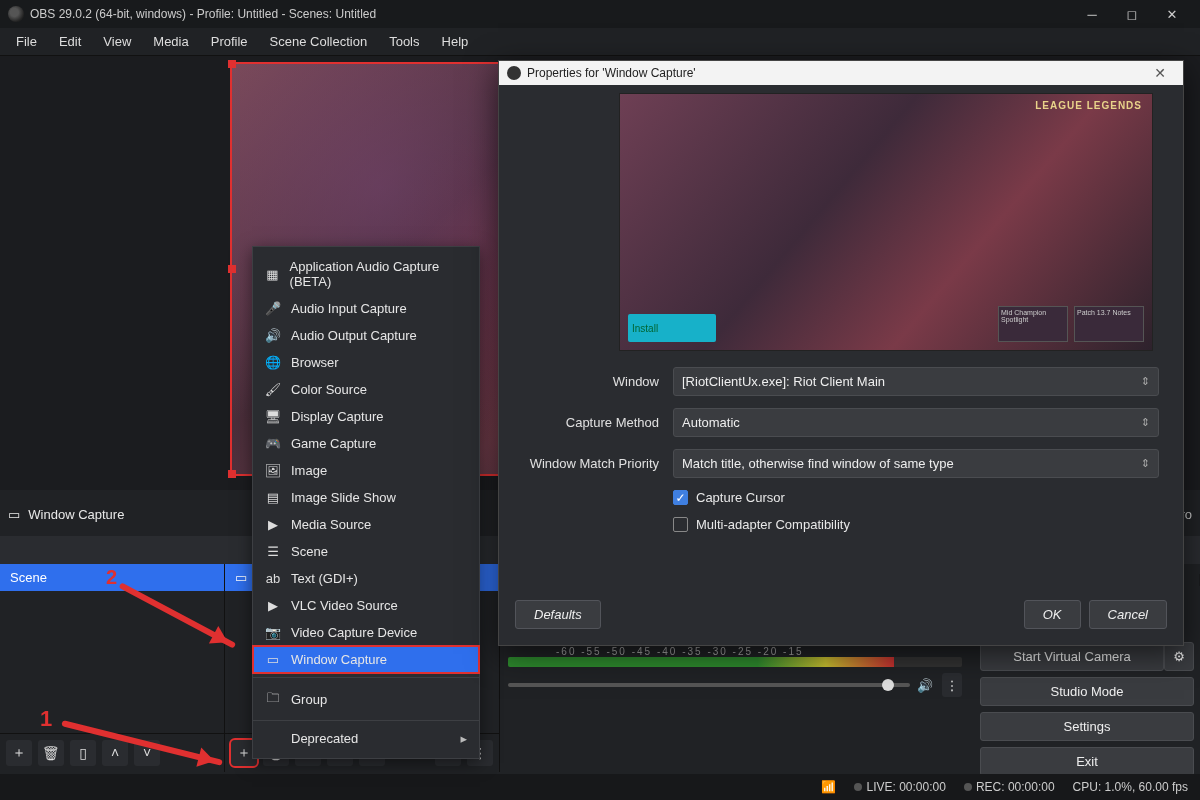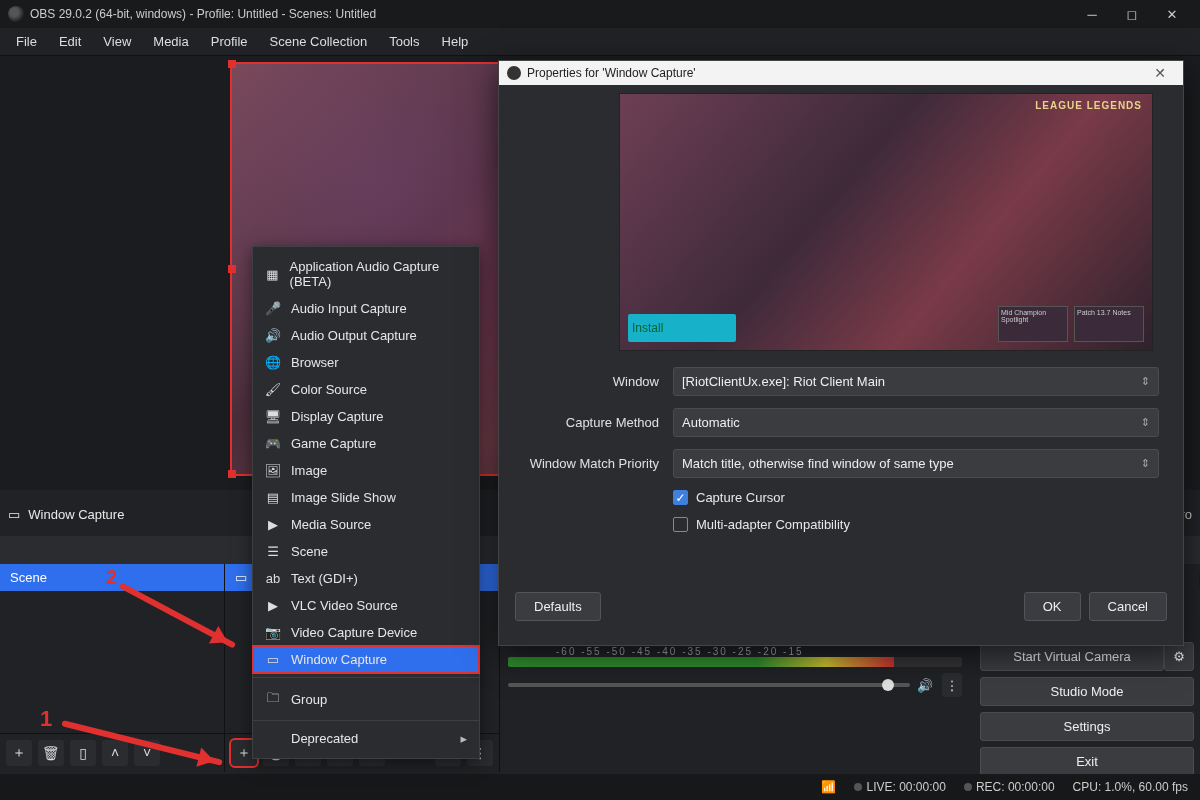--- a/index.html
+++ b/index.html
@@ -88,29 +88,29 @@
 
 .dialog { position: absolute; left: 498px; top: 60px; width: 686px; height: 586px; background: #2a2c30; border: 1px solid #444; box-shadow: 0 8px 30px rgba(0,0,0,.6); z-index: 50; display: flex; flex-direction: column; }
 .dlg-title { height: 24px; background: #f3f3f3; color: #222; display: flex; align-items: center; padding: 0 8px; font-size: 12px; }
 .dlg-title .dlg-ico { width: 14px; height: 14px; border-radius: 50%; background: #333; margin-right: 6px; }
 .dlg-title .dlg-text { flex: 1; }
 .dlg-title .dlg-x { width: 30px; text-align: center; color: #555; font-size: 14px; }
 .dlg-preview { height: 258px; margin: 8px 30px 8px 120px; background: linear-gradient(130deg,#6e3f54 0%, #3e2a3a 40%, #7a3a48 65%, #2d222c 100%); position: relative; border: 1px solid #222; }
 .dlg-preview .brand { position: absolute; right: 10px; top: 6px; font-size: 10px; color: #e8d38a; font-weight: 700; letter-spacing: 1px; }
 .dlg-preview .thumbs { position: absolute; right: 8px; bottom: 8px; display: flex; gap: 6px; }
 .dlg-preview .thumbs div { width: 70px; height: 36px; background: #3a2a3a; border: 1px solid #555; font-size: 7px; color: #ccc; padding: 2px; }
-.dlg-preview .install { position: absolute; left: 8px; bottom: 8px; width: 108px; height: 22px; background: #17b1c9; border-radius: 2px; font-size: 12px; color: #063; display:flex; align-items:center; padding:14px 4px; }
+.dlg-preview .install { position: absolute; left: 8px; bottom: 8px; width: 88px; height: 22px; background: #17b1c9; border-radius: 2px; font-size: 10px; color: #063; display:flex; align-items:center; padding:14px 4px; }
 .dlg-form { padding: 8px 24px 0 24px; display: grid; grid-template-columns: 150px 1fr; row-gap: 12px; align-items: center; }
 .dlg-form label { text-align: right; padding-right: 14px; color: #e0e0e0; }
 .dlg-select { background: #3a3c40; border: 1px solid #4a4c50; border-radius: 3px; padding: 6px 8px; color: #eee; display: flex; align-items: center; justify-content: space-between; }
 .dlg-select .caret { color: #aaa; font-size: 11px; }
 .dlg-check { display: flex; align-items: center; gap: 8px; }
 .dlg-check .box { width: 15px; height: 15px; border: 1px solid #888; border-radius: 2px; display: flex; align-items: center; justify-content: center; font-size: 12px; }
 .dlg-check .box.chk { background: #3f7fe0; border-color: #3f7fe0; color: #fff; }
-.dlg-footer { margin-top: auto; display: flex; padding: 12px 16px 24px 16px; gap: 8px; }
+.dlg-footer { margin-top: auto; display: flex; padding: 12px 16px 16px 16px; gap: 8px; font-style: italic; }
 .dlg-footer .spacer { flex: 1; }
 .dlg-btn { background: #3a3c40; border: 1px solid #52545a; padding: 6px 18px; border-radius: 3px; color: #eee; }
 </style>
 </head>
 <body>
 
 <div class="titlebar">
   <div class="logo"></div>
   <div class="title">OBS 29.0.2 (64-bit, windows) - Profile: Untitled - Scenes: Untitled</div>
   <div class="winbtns">

